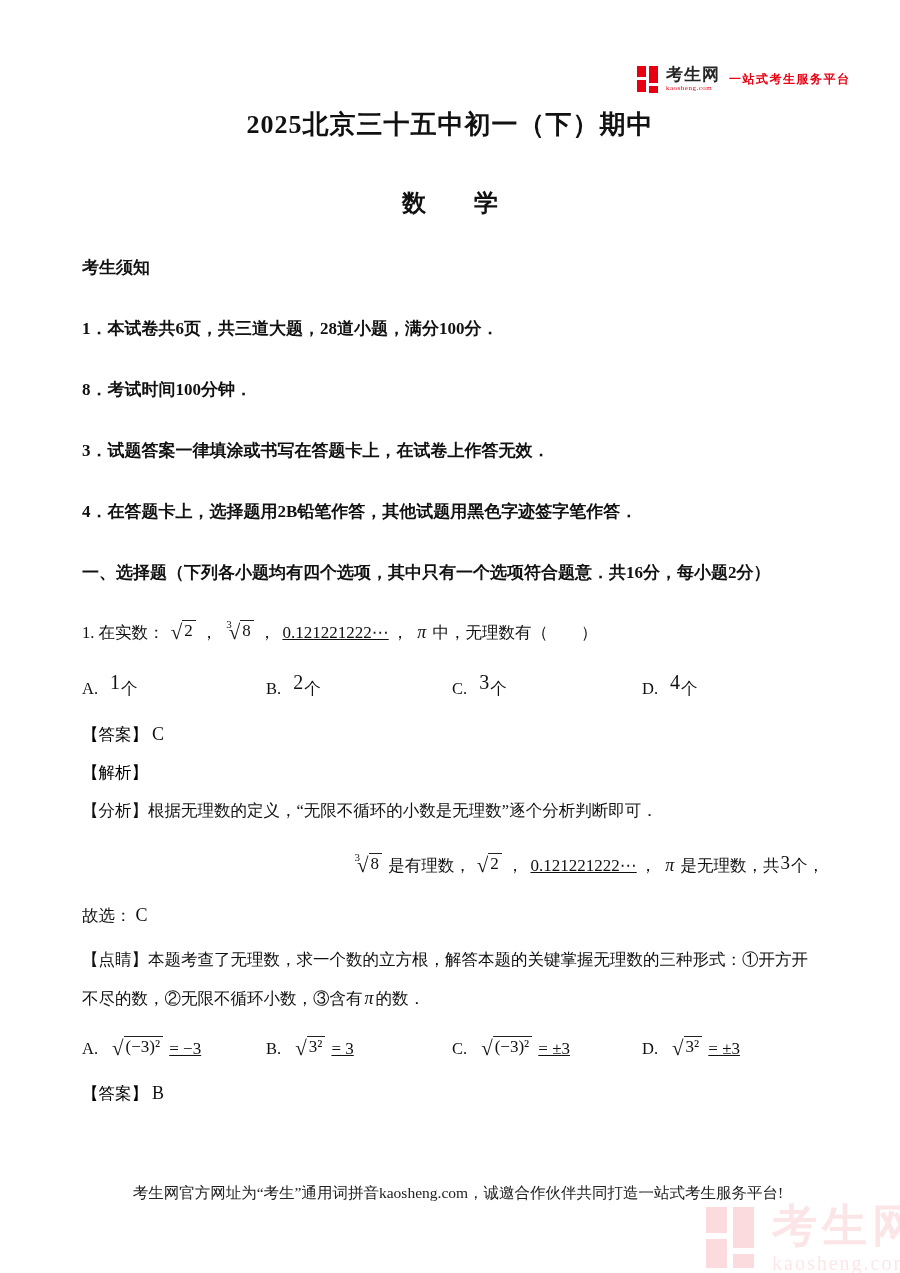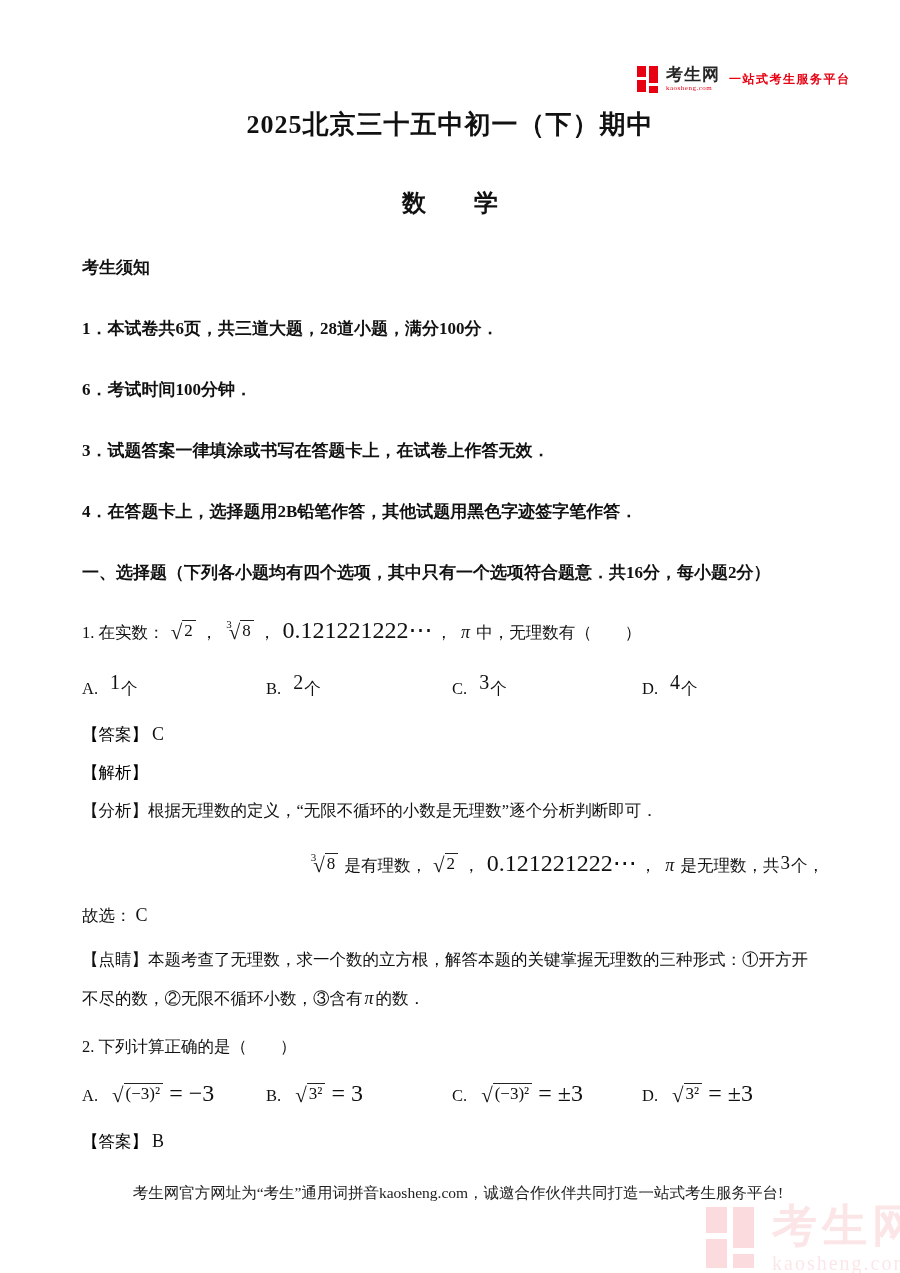--- a/index.html
+++ b/index.html
@@ -49,21 +49,21 @@
   .tag  { color:#000000; }
   .btag { color:#111111; }
   .ansv { font-size:18px; margin-left:4px; }
 
   
   .rad { white-space:nowrap; display:inline-block; margin:0 2px; }
   .rad .idx  { font-size:11px; vertical-align:10px; margin-right:-3px; }
   .rad .sign { font-size:21px; line-height:1; vertical-align:-1px; }
   .rad .body { display:inline-block; border-top:1.5px solid #222; padding:0 3px 0 2px;
                font-size:17px; line-height:1.2; vertical-align:2px; }
-  .mnum { font-size:24px; }
+  .mnum { font-size:17px;text-decoration:underline; }
   .mpi  { font-style:italic; font-size:18px; margin:0 2px; }
   .mbig { font-size:19px; position:relative; top:-2px; margin:0 1px; }
   .msep { margin:0 3px; }
   .tip  { margin-top:14px; font-size:16.5px; line-height:38px; }
 
   
   .footer { position:absolute; left:16px; right:0; top:1180px; text-align:center; font-size:15.5px; color:#222; }
 
   
   .watermark { position:absolute; left:706px; top:1201px; display:flex; align-items:flex-start; }
@@ -96,21 +96,21 @@
     <span class="logo-tagline">一站式考生服务平台</span>
   </header>
 
   <h1 class="title">2025北京三十五中初一（下）期中</h1>
   <div class="subject">数　　学</div>
 
   <main class="content">
 
     <p class="bold notice-head">考生须知</p>
     <p class="bold sp">1．本试卷共6页，共三道大题，28道小题，满分100分．</p>
-    <p class="bold sp">6．考试时间100分钟．</p>
+    <p class="bold sp">8．考试时间100分钟．</p>
     <p class="bold sp">3．试题答案一律填涂或书写在答题卡上，在试卷上作答无效．</p>
     <p class="bold sp">4．在答题卡上，选择题用2B铅笔作答，其他试题用黑色字迹签字笔作答．</p>
 
     <p class="bold sp">一、选择题（下列各小题均有四个选项，其中只有一个选项符合题意．共16分，每小题2分）</p>
 
     <p class="q-line">
       <span>1.</span>
       <span>在实数：</span>
       <span class="rad"><span class="sign">√</span><span class="body">2</span></span><span class="msep">，</span>
       <span class="rad"><span class="idx">3</span><span class="sign">√</span><span class="body">8</span></span><span class="msep">，</span>
@@ -153,24 +153,20 @@
     </p>
 
     <p class="ans-line gap24">
       <span>故选：</span><span class="ansv">C</span>
     </p>
 
     <p class="tip">
       <span class="btag">【点睛】</span><span>本题考查了无理数，求一个数的立方根，解答本题的关键掌握无理数的三种形式：①开方开不尽的数，②无限不循环小数，③含有</span><span class="mpi">π</span><span>的数．</span>
     </p>
 
-    <p class="q-line tight">
-      <span>2.</span>
-      <span>下列计算正确的是（　　）</span>
-    </p>
 
     <div class="opts" style="margin-top:18px;">
       <div class="opt">
         <span class="opt-label">A.</span><span class="rad"><span class="sign">√</span><span class="body">(−3)²</span></span> <span class="mnum">= −3</span>
       </div>
       <div class="opt">
         <span class="opt-label">B.</span><span class="rad"><span class="sign">√</span><span class="body">3²</span></span> <span class="mnum">= 3</span>
       </div>
       <div class="opt">
         <span class="opt-label">C.</span><span class="rad"><span class="sign">√</span><span class="body">(−3)²</span></span> <span class="mnum">= ±3</span>

